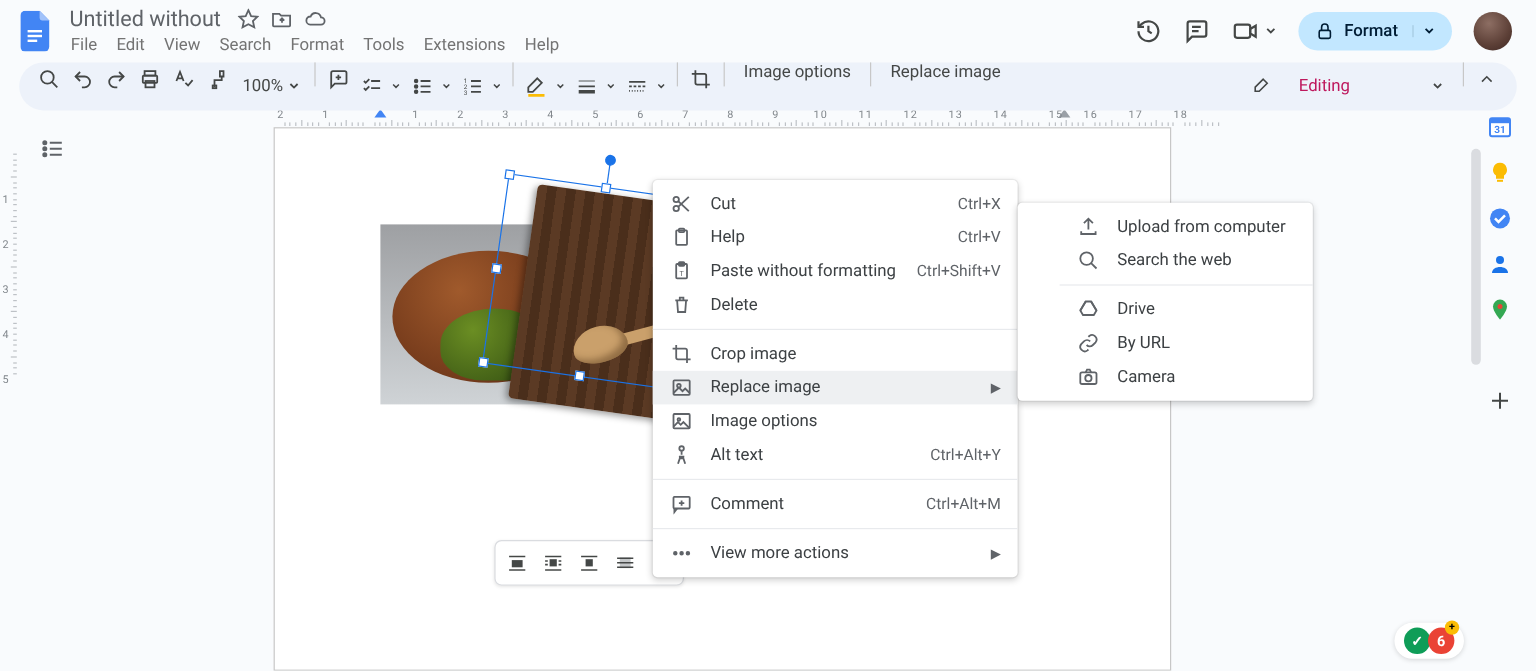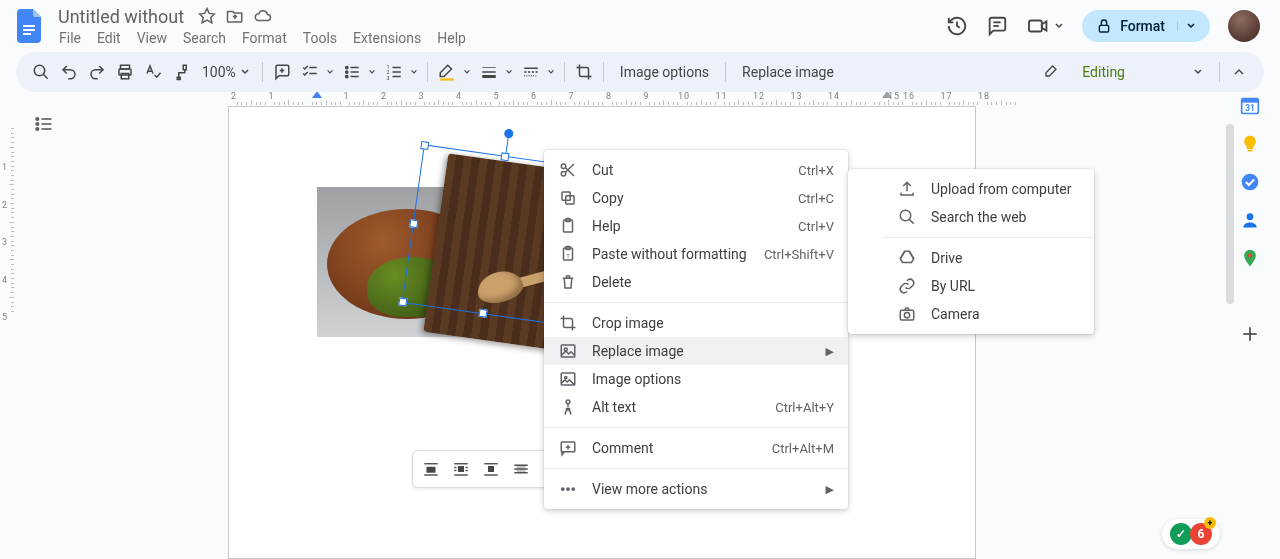--- a/index.html
+++ b/index.html
@@ -17,27 +17,27 @@
 .menubar { display: flex; gap: 2px; margin-top: 0px; }
 .menubar span { padding: 2px 7px; border-radius: 4px; color: #737373; font-size: 14px; cursor: pointer; }
 .header-actions { display: flex; align-items: center; gap: 18px; padding-right: 8px; }
 .icon-btn { color: #444746; display:flex; align-items:center; cursor:pointer; }
 .share-btn { background: #c2e7ff; border-radius: 20px; padding: 8px 14px; display: flex; align-items:center; gap:8px; color:#001d35; font-size:14px; font-weight:500; }
 .share-split { display:flex; align-items:center; border-left:1px solid #a4c8e0; padding-left:8px; margin-left:4px;}
 .avatar { width: 32px; height: 32px; border-radius: 50%; background: radial-gradient(circle at 40% 30%, #8d6e63 0%, #5d4037 60%, #3e2723 100%); }
 
 
 .toolbar-wrap { padding: 4px 16px 0; }
-.toolbar { background: #edf2fa; border-radius: 24px; height: 40px; display: flex; align-items: center; padding: 0 12px; gap: 2px; }
+.toolbar { background: #edf2fa; border-radius: 24px; height: 40px; display: flex; padding: 0 12px; gap: 2px; }
 .tb-btn { min-width: 26px; height: 28px; display:flex; align-items:center; justify-content:center; color:#444746; cursor:pointer; border-radius:4px; padding: 0 3px; }
 .tb-sep { width:1px; height:20px; background:#c7c7c7; margin: 0 4px; }
 .zoom { font-size:14px; color:#444746; padding: 0 6px; display:flex; align-items:center; gap:4px;}
 .tb-text { font-size:14px; color:#444746; padding: 0 10px; cursor:pointer; }
 .tb-spacer { flex:1; }
-.editing-pill { display:flex; align-items:center; gap:22px; font-size:14px; color:#4d7c0f; padding: 4px 10px; border-radius:4px;}
+.editing-pill { display:flex; align-items:center; gap:22px; font-size:14px; color:#be185d; padding: 4px 10px; border-radius:4px;}
 
 .tb-combo { display:flex; align-items:center; }
 
 
 .workspace { display:flex; height: calc(559px - 48px - 44px); position:relative;}
 .outline-btn { position:absolute; left:34px; top:22px; color:#5f6368; cursor:pointer;}
 .sidepanel { position:absolute; right:8px; top: -4px; width:44px; display:flex; flex-direction:column; align-items:center; gap:18px; padding-top:8px;}
 .sidepanel .app { width:20px; height:20px; border-radius:4px; display:flex; align-items:center; justify-content:center;}
 .scroll-track { position:absolute; right:46px; top:32px; width:8px; height:260px; background:transparent; }
 .scroll-thumb { width:8px; height:180px; background:#dadce0; border-radius:4px; }
@@ -491,21 +491,21 @@
         <div style="position: absolute; left: 598.7px; bottom: 0px; width: 1px; height: 3px; background: rgb(189, 193, 198);"></div>
         <div style="position: absolute; left: 603.4px; bottom: 0px; width: 1px; height: 3px; background: rgb(189, 193, 198);"></div>
         <span style="position: absolute; left: 600px; top: 0px; width: 20px; text-align: center;">14</span>
         <div style="position: absolute; left: 612.7px; bottom: 0px; width: 1px; height: 3px; background: rgb(189, 193, 198);"></div>
         <div style="position: absolute; left: 617.4px; bottom: 0px; width: 1px; height: 3px; background: rgb(189, 193, 198);"></div>
         <div style="position: absolute; left: 622.1px; bottom: 0px; width: 1px; height: 3px; background: rgb(189, 193, 198);"></div>
         <div style="position: absolute; left: 626.8px; bottom: 0px; width: 1px; height: 5px; background: rgb(189, 193, 198);"></div>
         <div style="position: absolute; left: 631.5px; bottom: 0px; width: 1px; height: 3px; background: rgb(189, 193, 198);"></div>
         <div style="position: absolute; left: 636.2px; bottom: 0px; width: 1px; height: 3px; background: rgb(189, 193, 198);"></div>
         <div style="position: absolute; left: 640.9px; bottom: 0px; width: 1px; height: 3px; background: rgb(189, 193, 198);"></div>
-        <span style="position: absolute; left: 660px; top: 0px; width: 20px; text-align: center;">15</span>
+        <span style="position: absolute; left: 646px; top: 0px; width: 20px; text-align: center;">15</span>
         <div style="position: absolute; left: 650.2px; bottom: 0px; width: 1px; height: 3px; background: rgb(189, 193, 198);"></div>
         <div style="position: absolute; left: 654.9px; bottom: 0px; width: 1px; height: 3px; background: rgb(189, 193, 198);"></div>
         <div style="position: absolute; left: 659.6px; bottom: 0px; width: 1px; height: 3px; background: rgb(189, 193, 198);"></div>
         <div style="position: absolute; left: 664.3px; bottom: 0px; width: 1px; height: 5px; background: rgb(189, 193, 198);"></div>
         <div style="position: absolute; left: 669px; bottom: 0px; width: 1px; height: 3px; background: rgb(189, 193, 198);"></div>
         <div style="position: absolute; left: 673.7px; bottom: 0px; width: 1px; height: 3px; background: rgb(189, 193, 198);"></div>
         <div style="position: absolute; left: 678.4px; bottom: 0px; width: 1px; height: 3px; background: rgb(189, 193, 198);"></div>
         <span style="position: absolute; left: 675px; top: 0px; width: 20px; text-align: center;">16</span>
         <div style="position: absolute; left: 687.7px; bottom: 0px; width: 1px; height: 3px; background: rgb(189, 193, 198);"></div>
         <div style="position: absolute; left: 692.4px; bottom: 0px; width: 1px; height: 3px; background: rgb(189, 193, 198);"></div>
@@ -658,30 +658,20 @@
             <line x1="20" y1="4" x2="8.5" y2="15"></line>
             <line x1="20" y1="20" x2="8.5" y2="9"></line>
           </svg>
         </span>
         <span class="ci-label">Cut</span>
         <span class="ci-sc">Ctrl+X</span>
       </div>
       <div class="ctx-item">
         <span class="ci-icon">
           <svg width="18" height="18" viewBox="0 0 24 24" fill="none" stroke="#5f6368" stroke-width="2">
-            <rect x="9" y="9" width="11" height="11" rx="1"></rect>
-            <rect x="4" y="4" width="11" height="11" rx="1"></rect>
-          </svg>
-        </span>
-        <span class="ci-label">Copy</span>
-        <span class="ci-sc">Ctrl+C</span>
-      </div>
-      <div class="ctx-item">
-        <span class="ci-icon">
-          <svg width="18" height="18" viewBox="0 0 24 24" fill="none" stroke="#5f6368" stroke-width="2">
             <rect x="6" y="4" width="12" height="16" rx="1"></rect>
             <rect x="9" y="2" width="6" height="4" rx="1"></rect>
           </svg>
         </span>
         <span class="ci-label">Help</span>
         <span class="ci-sc">Ctrl+V</span>
       </div>
       <div class="ctx-item">
         <span class="ci-icon">
           <svg width="18" height="18" viewBox="0 0 24 24" fill="none" stroke="#5f6368" stroke-width="2">

